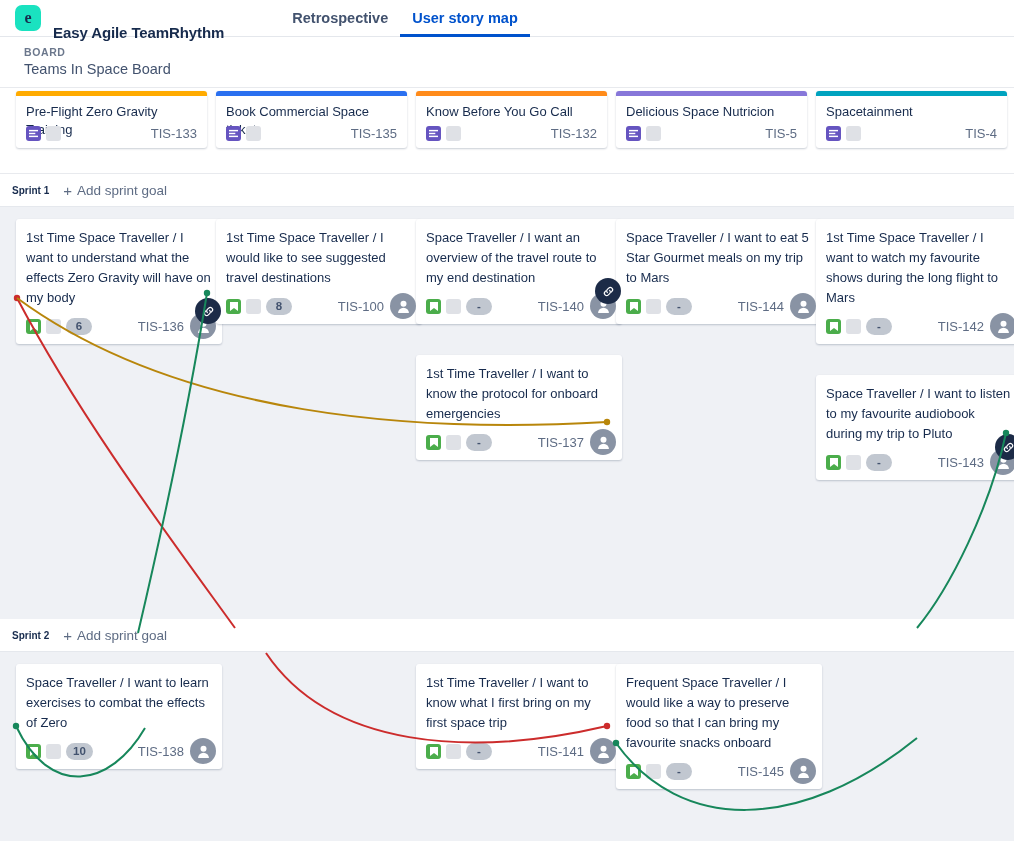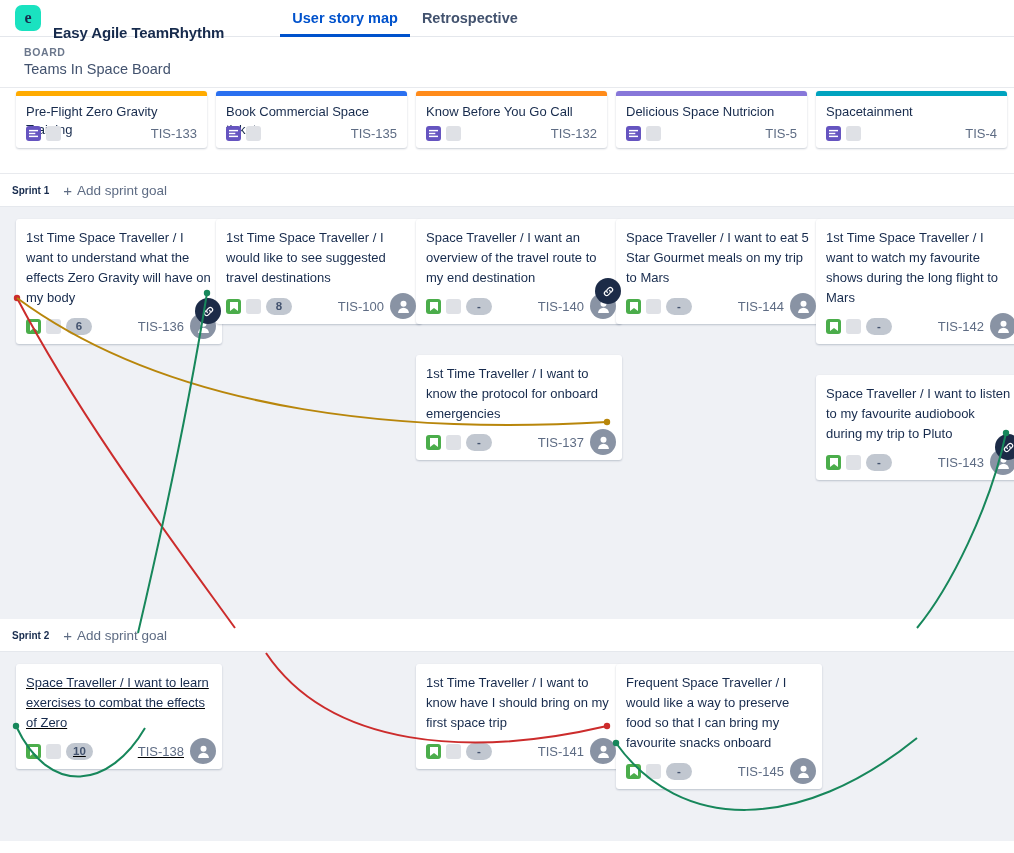--- a/index.html
+++ b/index.html
@@ -160,25 +160,25 @@
 <body>
 
 <div class="topnav">
   <div class="brand">
     <div class="logo">
       <span class="logo-glyph">e</span>
     </div>
     <span class="brand-name">Easy Agile TeamRhythm</span>
   </div>
   <div class="navtabs">
+    <div class="navtab">
+      <span>Retrospective</span>
+    </div>
     <div class="navtab active">
       <span>User story map</span>
-    </div>
-    <div class="navtab">
-      <span>Retrospective</span>
     </div>
   </div>
 </div>
 
 <div class="boardhead">
   <div class="board-eyebrow">BOARD</div>
   <div class="board-title">Teams In Space Board</div>
 </div>
 
 <div class="board">
@@ -461,42 +461,42 @@
   <div class="sprint-head" style="top:531px">
     <span class="sprint-name">Sprint 2</span>
     <span class="add-goal">
       <span class="plus-icon">+</span>
       <span>Add sprint goal</span>
     </span>
   </div>
 
   <div class="sprint-body" style="top:564px; height:189px;">
 
-    <div class="story-card" style="left:16px; top:12px;text-decoration:underline;">
+    <div class="story-card" style="left:16px; top:12px;">
       <div class="story-title">Space Traveller / I want to learn exercises to combat the effects of Zero</div>
       <div class="story-foot foot-wrap">
         <span class="story-type-icon bright">
           <svg width="8" height="9" viewBox="0 0 8 9">
               <path d="M0 0 H8 V9 L4 6 L0 9 Z" fill="#fff"></path>
             </svg>
         </span>
         <span class="story-ph"></span>
         <span class="points">10</span>
         <span class="story-key">TIS-138</span>
         <span class="avatar">
           <svg width="15" height="15" viewBox="0 0 16 16">
               <circle cx="8" cy="5" r="3.2" fill="#fff"></circle>
               <path d="M2.2 15 a5.8 5.8 0 0 1 11.6 0 Z" fill="#fff"></path>
             </svg>
         </span>
       </div>
     </div>
 
     <div class="story-card" style="left:416px; top:12px;">
-      <div class="story-title">1st Time Traveller / I want to know have I should bring on my first space trip</div>
+      <div class="story-title">1st Time Traveller / I want to know what I first bring on my first space trip</div>
       <div class="story-foot foot-wrap">
         <span class="story-type-icon bright">
           <svg width="8" height="9" viewBox="0 0 8 9">
               <path d="M0 0 H8 V9 L4 6 L0 9 Z" fill="#fff"></path>
             </svg>
         </span>
         <span class="story-ph"></span>
         <span class="points">-</span>
         <span class="story-key">TIS-141</span>
         <span class="avatar">

